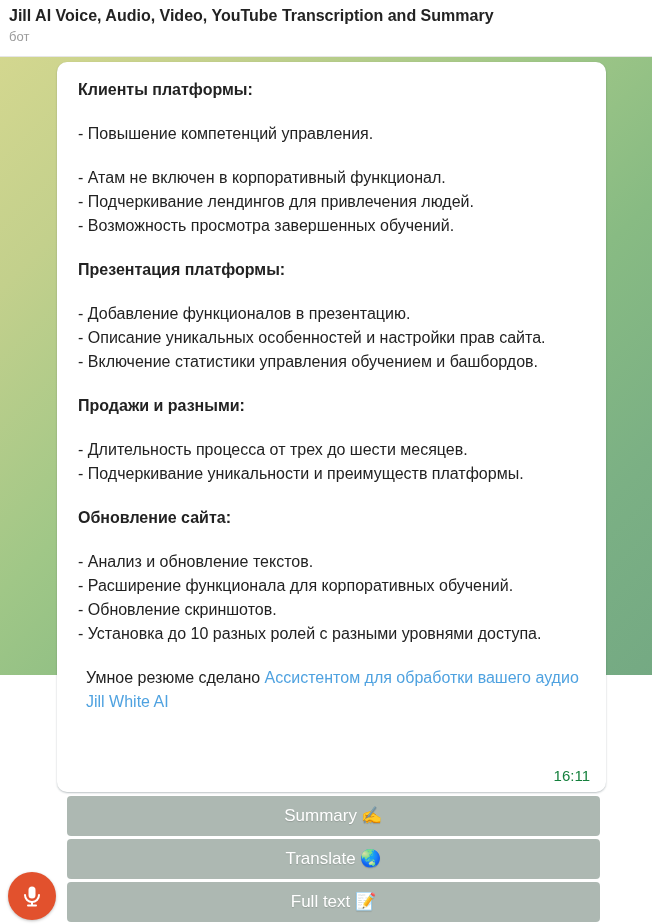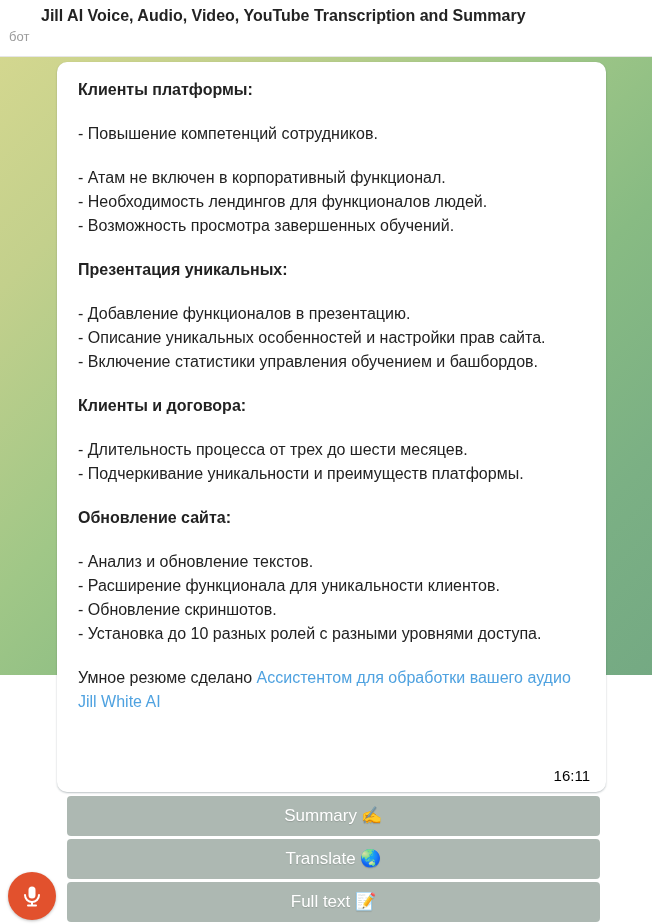--- a/index.html
+++ b/index.html
@@ -9,21 +9,21 @@
     background:#fff;
   }
   
   .chat-header{
     position:absolute;top:0;left:0;width:652px;height:57px;
     background:#ffffff;border-bottom:1px solid #e6e6e6;
     box-sizing:border-box;padding:5px 12px 0 9px;z-index:5;
   }
   .chat-title{
     font-size:16px;font-weight:700;color:#232323;line-height:21px;
-    white-space:nowrap;overflow:hidden;text-overflow:ellipsis;margin-left:32px;
+    white-space:nowrap;overflow:hidden;text-overflow:ellipsis;
   }
   .chat-subtitle{font-size:13px;color:#9b9b9b;line-height:20px;margin-top:1px;}
   
   .chat-area{
     position:absolute;top:57px;left:0;width:652px;height:618px;
     background:linear-gradient(135deg,#d3d78f 0%,#c3d08c 18%,#a0c787 42%,#88bb83 62%,#7bb084 82%,#74a983 100%);
     padding-left:12px;
   }
   .doodles{position:absolute;top:0;left:0;width:100%;height:100%;pointer-events:none;}
   
@@ -31,25 +31,25 @@
     position:absolute;left:57px;top:5px;width:549px;height:730px;
     background:#ffffff;border-radius:10px;
     box-shadow:0 1px 2px rgba(16,35,47,.28);
     box-sizing:border-box;padding:16px 16px 10px 21px;
     z-index:2;
   }
   .msg{font-size:16px;line-height:24px;color:#222;}
   .sec-heading{font-weight:700;margin:0 0 20px 0;}
   .sec-items{margin:0 0 20px 0;}
   .item-line{display:block;}
-  .msg-footer{margin:0;max-width:505px;}
+  .msg-footer{margin:8px;max-width:505px;}
   .msg-link{color:#4fa2e0;text-decoration:none;cursor:pointer;}
   .msg-time{
     position:absolute;right:16px;bottom:8px;
-    font-size:15px;color:#000000;z-index:3;
+    font-size:15px;color:#15803d;z-index:3;
   }
   
   .inline-keyboard{
     position:absolute;left:67px;top:739px;width:533px;
     display:flex;flex-direction:column;gap:3px;z-index:2;
   }
   .kb-btn{
     height:40px;border:none;border-radius:4px;
     background:rgba(15,48,28,0.34);
     color:#ffffff;font-size:17px;font-family:"Liberation Sans",sans-serif;
@@ -138,42 +138,42 @@
       <circle cx="410" cy="820" r="3" fill="none"></circle>
       <circle cx="640" cy="630" r="3" fill="none"></circle>
     </g>
   </svg>
 
   <div class="bubble">
     <div class="msg">
       <div>
           <p class="sec-heading">Клиенты платформы:</p>
           <p class="sec-items">
-            <span class="item-line">- Повышение компетенций сотрудников.</span>
+            <span class="item-line">- Повышение компетенций управления.</span>
           </p>
           <p class="sec-items">
             <span class="item-line">- Атам не включен в корпоративный функционал.</span>
-            <span class="item-line">- Необходимость лендингов для функционалов людей.</span>
+            <span class="item-line">- Подчеркивание лендингов для привлечения людей.</span>
             <span class="item-line">- Возможность просмотра завершенных обучений.</span>
           </p>
-          <p class="sec-heading">Презентация уникальных:</p>
+          <p class="sec-heading">Презентация платформы:</p>
           <p class="sec-items">
             <span class="item-line">- Добавление функционалов в презентацию.</span>
             <span class="item-line">- Описание уникальных особенностей и настройки прав сайта.</span>
             <span class="item-line">- Включение статистики управления обучением и башбордов.</span>
           </p>
-          <p class="sec-heading">Клиенты и договора:</p>
+          <p class="sec-heading">Продажи и разными:</p>
           <p class="sec-items">
             <span class="item-line">- Длительность процесса от трех до шести месяцев.</span>
             <span class="item-line">- Подчеркивание уникальности и преимуществ платформы.</span>
           </p>
           <p class="sec-heading">Обновление сайта:</p>
           <p class="sec-items">
             <span class="item-line">- Анализ и обновление текстов.</span>
-            <span class="item-line">- Расширение функционала для уникальности клиентов.</span>
+            <span class="item-line">- Расширение функционала для корпоративных обучений.</span>
             <span class="item-line">- Обновление скриншотов.</span>
             <span class="item-line">- Установка до 10 разных ролей с разными уровнями доступа.</span>
           </p>
         </div>
       <p class="msg-footer"><span>Умное резюме сделано </span><a class="msg-link">Ассистентом для обработки вашего аудио Jill White AI</a></p>
     </div>
     <div class="msg-time">16:11</div>
   </div>
 
   <div class="inline-keyboard">

